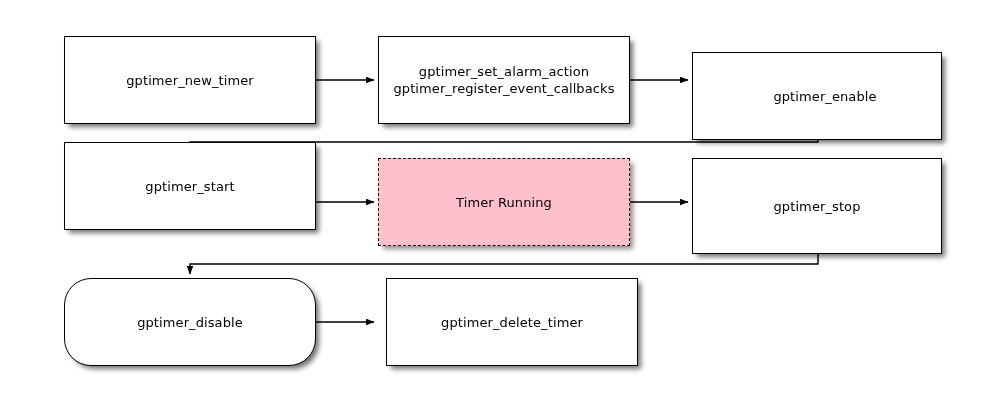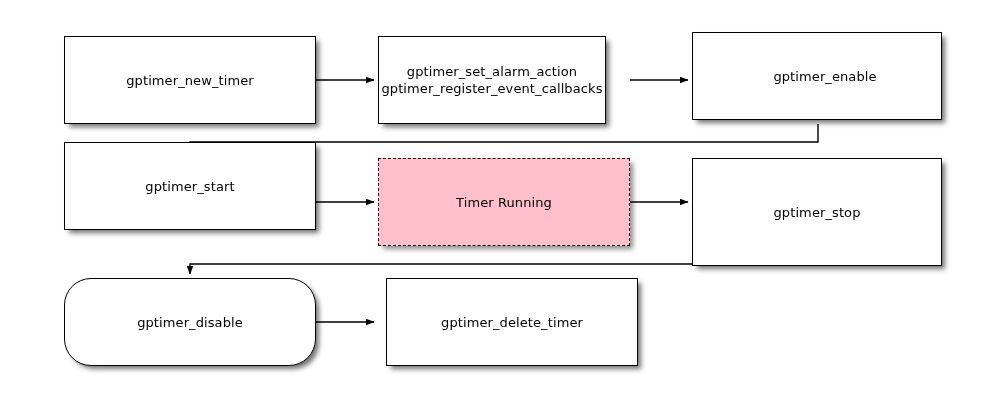--- a/index.html
+++ b/index.html
@@ -79,38 +79,38 @@
 
     <path d="M 818 246 L 818 264 L 190 264 L 190 274" stroke="#000000" stroke-width="1.4" fill="none" marker-end="url(#arrowhead)"></path>
 
     <path d="M 316 322 L 374 322" stroke="#000000" stroke-width="1.4" fill="none" marker-end="url(#arrowhead)"></path>
   </svg>
 
   <div class="node" id="node-new_timer" style="left: 64px; top: 36px; width: 252px; height: 88px;">
     <span class="label">gptimer_new_timer</span>
   </div>
 
-  <div class="node" id="node-set_alarm" style="left: 378px; top: 36px; width: 228px; height: 88px;">
+  <div class="node" id="node-set_alarm" style="left: 378px; top: 36px; width: 252px; height: 88px;">
     <span class="label">gptimer_set_alarm_action
 gptimer_register_event_callbacks</span>
   </div>
 
-  <div class="node" id="node-enable" style="left: 692px; top: 32px; width: 250px; height: 88px; padding-left: 16px;">
+  <div class="node" id="node-enable" style="left: 692px; top: 52px; width: 250px; height: 88px; padding-left: 16px;">
     <span class="label">gptimer_enable</span>
   </div>
 
   <div class="node" id="node-start" style="left: 64px; top: 142px; width: 252px; height: 88px;">
     <span class="label">gptimer_start</span>
   </div>
 
   <div class="node running" id="node-running" style="left: 378px; top: 158px; width: 252px; height: 88px; justify-content: center;">
     <span class="label">Timer Running</span>
   </div>
 
-  <div class="node" id="node-stop" style="left: 692px; top: 158px; width: 250px; height: 108px; text-align: right;">
+  <div class="node" id="node-stop" style="left: 692px; top: 158px; width: 250px; height: 96px; text-align: right;">
     <span class="label">gptimer_stop</span>
   </div>
 
   <div class="node" id="node-disable" style="left: 64px; top: 278px; width: 252px; height: 88px; border-radius: 27px;">
     <span class="label">gptimer_disable</span>
   </div>
 
   <div class="node" id="node-delete_timer" style="left: 378px; top: 278px; width: 252px; height: 88px; margin-left: 8px;">
     <span class="label">gptimer_delete_timer</span>
   </div>

